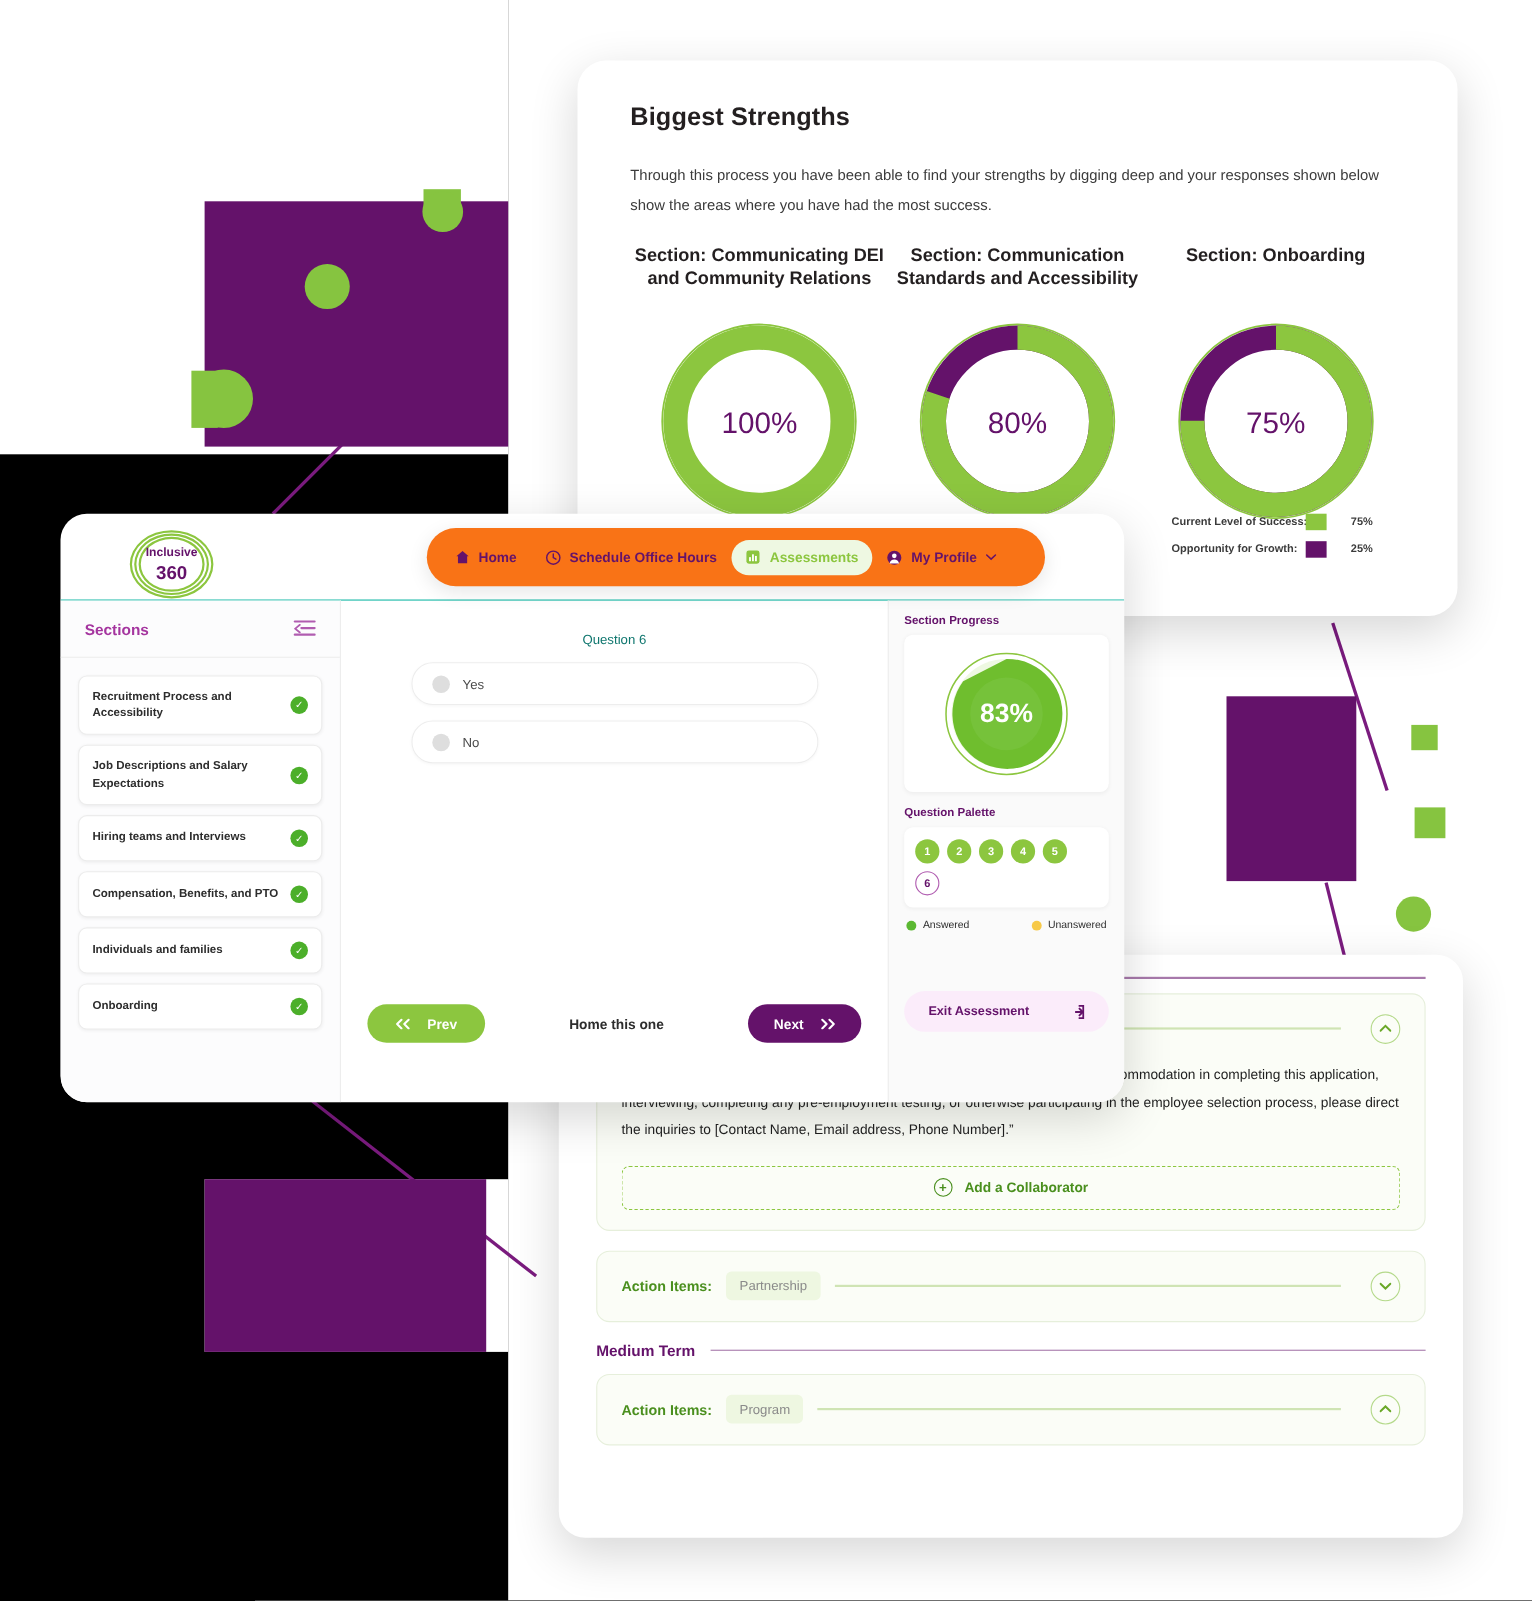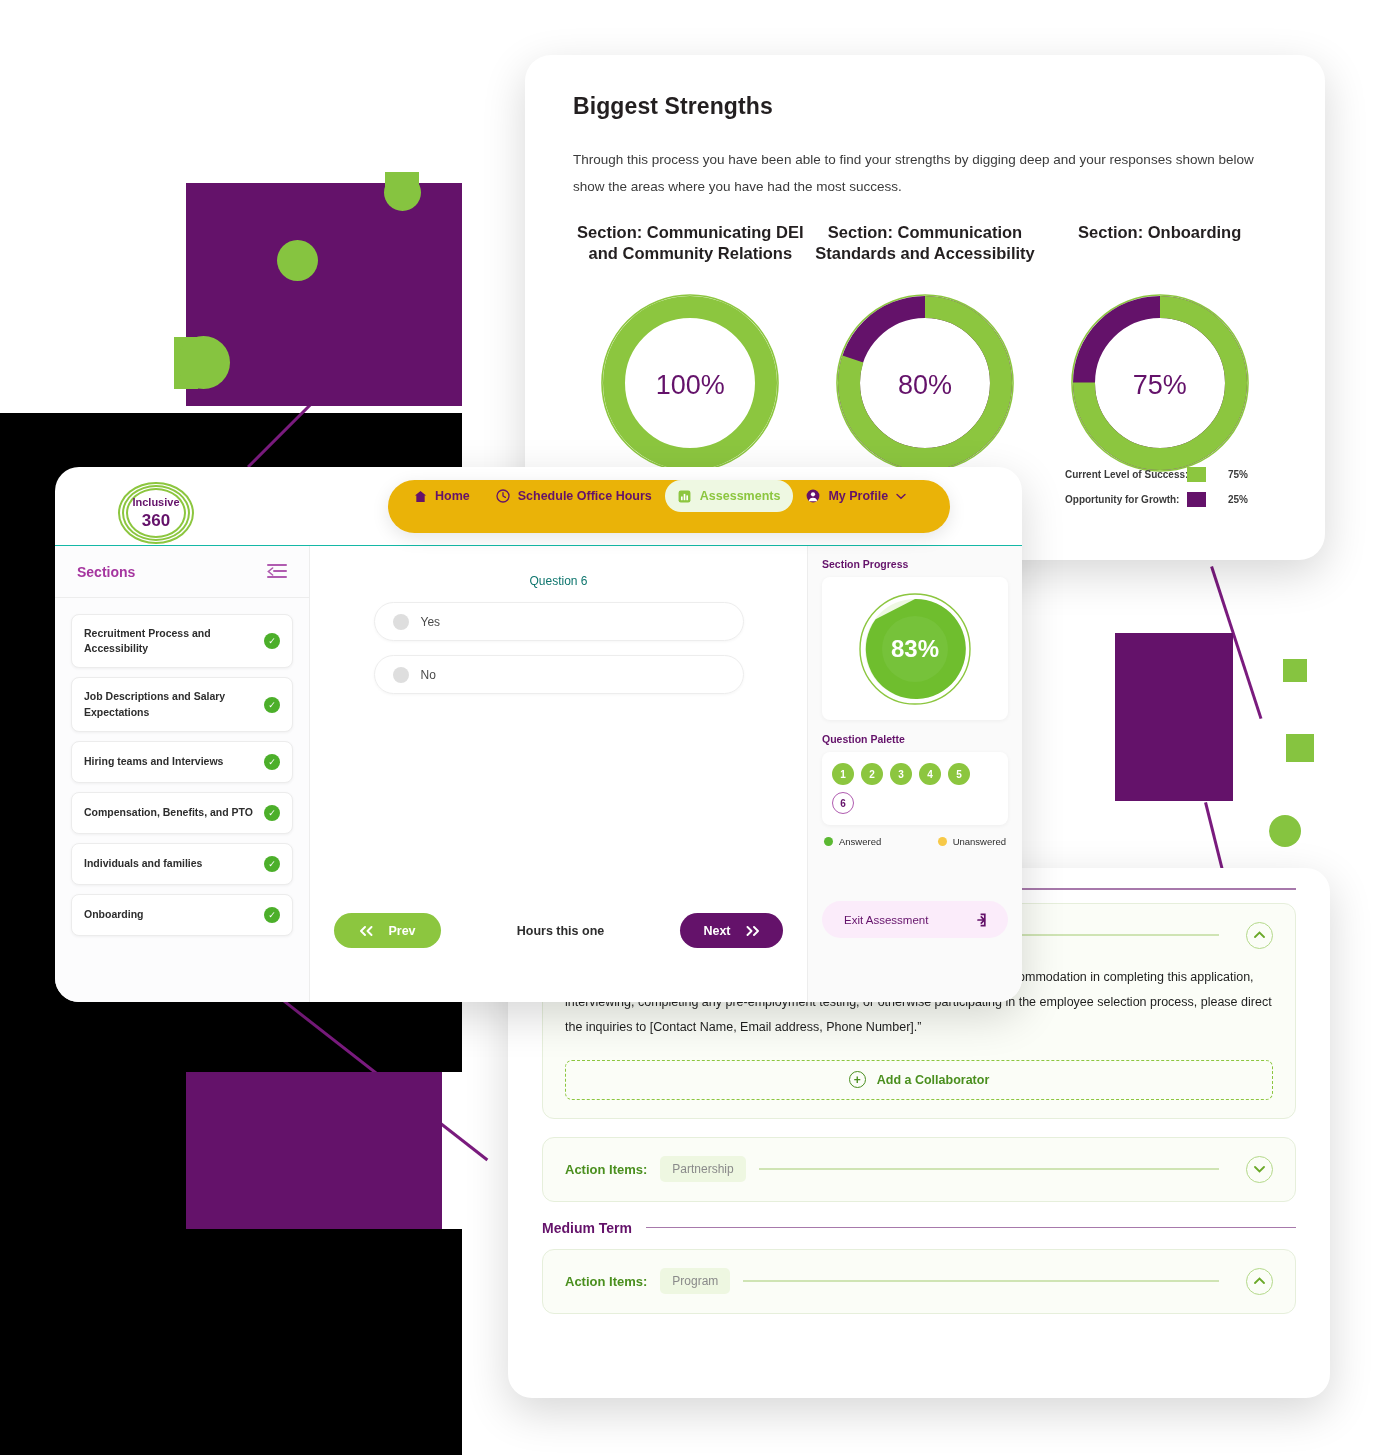--- a/index.html
+++ b/index.html
@@ -42,22 +42,22 @@
   #legend-1 { left: 25px; top: 412px; }
   #legend-2 { left: 283px; top: 412px; }
 
   
   #assess-win { left: 55px; top: 467px; width: 967px; height: 535px; border-radius: 24px; overflow: hidden; }
   #assess-top { height: 78px; position: relative; }
   #logo { position: absolute; left: 63px; top: 15px; width: 76px; height: 62px; }
   .logo-ring { position: absolute; border: 2px solid #8cc63f; border-radius: 50%; }
   .logo-txt { position: absolute; left: 0; right: 0; text-align: center; color: #64126a; font-weight: bold; }
   #nav-pill { position: absolute; left: 333px; top: 13px; width: 562px; height: 53px;
-              background: #eab308; border-radius: 28px; box-shadow: 0 5px 18px rgba(0,0,0,0.10);
-              display: flex; align-items: flex-start; padding: 0 12px; }
+              background: #f97316; border-radius: 28px; box-shadow: 0 5px 18px rgba(0,0,0,0.10);
+              display: flex; align-items: center; padding: 0 12px; }
   .nav-item { display: flex; align-items: center; gap: 8px; font-size: 12.5px; font-weight: bold;
               color: #64126a; padding: 9px 13px; border-radius: 18px; white-space: nowrap; }
   .nav-item.active { background: #eef8e2; color: #8cc63f; }
   .nav-ico { display: inline-flex; width: 14px; height: 14px; align-items: center; justify-content: center; }
 
   #assess-body { display: flex; height: 457px; border-top: 1px solid #14b8a6; }
 
   
   #sidebar { width: 255px; background: #fcfcfd; border-right: 1px solid #ededed; }
   #sidebar-head { height: 52px; display: flex; align-items: center; justify-content: space-between;
@@ -104,21 +104,21 @@
   #pal-card { padding: 11px 10px; margin-bottom: 11px; }
   .pal { display: flex; flex-wrap: wrap; gap: 7px; }
   .pbtn { width: 22px; height: 22px; border-radius: 50%; font-size: 10px; font-weight: bold;
           display: flex; align-items: center; justify-content: center; }
   .pbtn.done { background: #8cc63f; color: #fff; }
   .pbtn.cur { border: 1.3px solid #b05cb0; color: #64126a; background: #fff; }
   .pal-legend { display: flex; justify-content: space-between; font-size: 9.5px; color: #2d2d2d; padding: 0 2px; }
   .pl-item { display: flex; align-items: center; gap: 6px; }
   .dot { width: 9px; height: 9px; border-radius: 50%; }
   #btn-exit { margin-top: 54px; height: 37px; background: #fbecfa; border-radius: 20px; color: #64126a;
-              font-size: 11.5px; font-weight: normal; display: flex; align-items: center;
+              font-size: 11.5px; font-weight: bold; display: flex; align-items: center;
               justify-content: space-between; padding: 0 22px; text-align: right; }
 
   
   #plan-card { left: 508px; top: 868px; width: 822px; height: 530px; border-radius: 24px; }
   #plan-inner { padding: 20px 34px; }
   .term-row { display: flex; align-items: center; gap: 14px; margin: 0 0 13px 0; }
   .term-lab { font-size: 14px; font-weight: bold; color: #64126a; white-space: nowrap; }
   .term-line { flex: 1; height: 1.6px; background: #a779ab; }
   .ai-card { border: 1px solid #e6efdb; border-radius: 12px; background: #fbfdf7;
              padding: 18px 22px; margin-bottom: 18px; position: relative; }
@@ -407,21 +407,21 @@
 
         <div id="qnav">
           <div class="btn" id="btn-prev">
             <span>
               <svg width="15" height="10" viewBox="0 0 15 10">
                   <path d="M6 1 L2 5 L6 9 M12.5 1 L8.5 5 L12.5 9" fill="none" stroke="#fff" stroke-width="1.9" stroke-linecap="round" stroke-linejoin="round"></path>
                 </svg>
             </span>
             <span>Prev</span>
           </div>
-          <div id="btn-skip">Hours this one</div>
+          <div id="btn-skip">Home this one</div>
           <div class="btn" id="btn-next">
             <span>Next</span>
             <span>
               <svg width="15" height="10" viewBox="0 0 15 10">
                   <path d="M2.5 1 L6.5 5 L2.5 9 M9 1 L13 5 L9 9" fill="none" stroke="#fff" stroke-width="1.9" stroke-linecap="round" stroke-linejoin="round"></path>
                 </svg>
             </span>
           </div>
         </div>
       </div>

